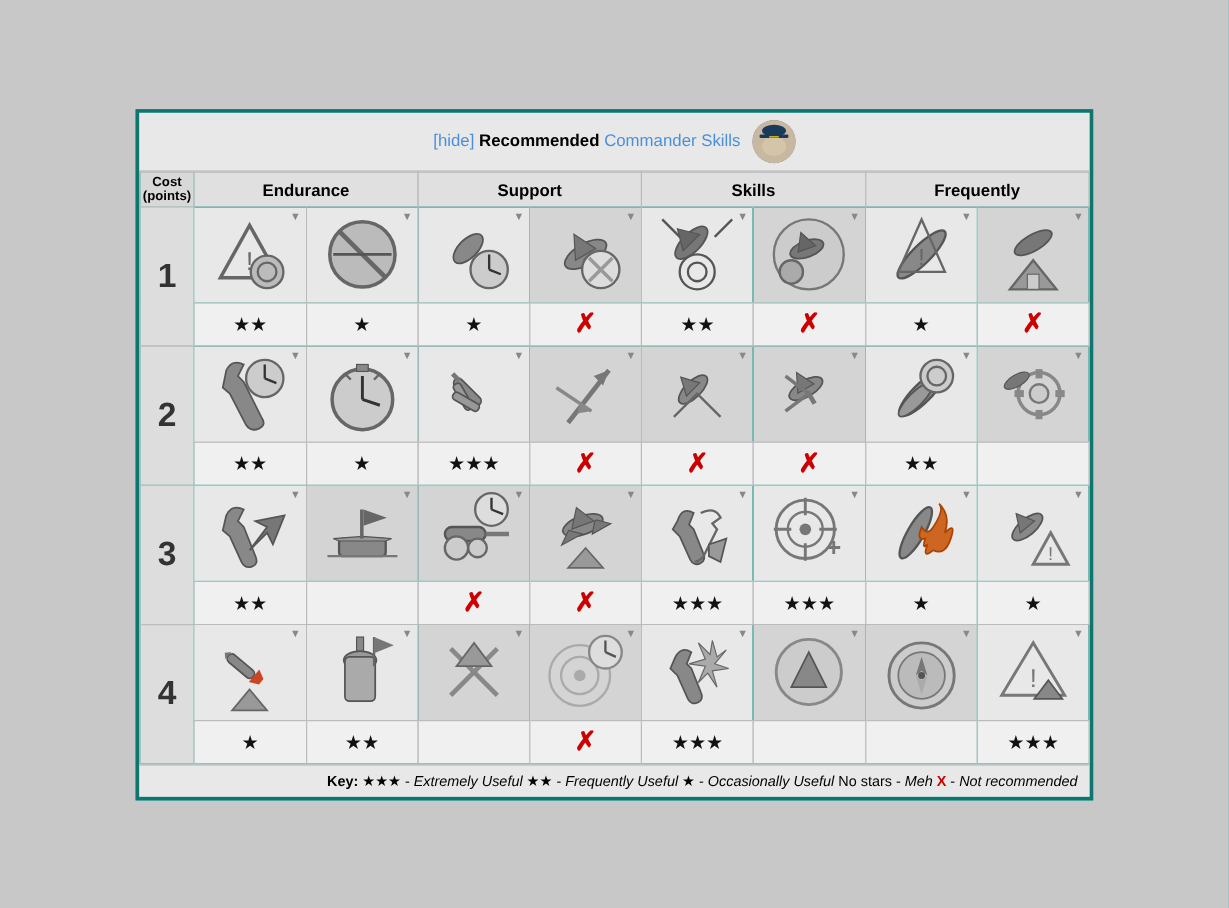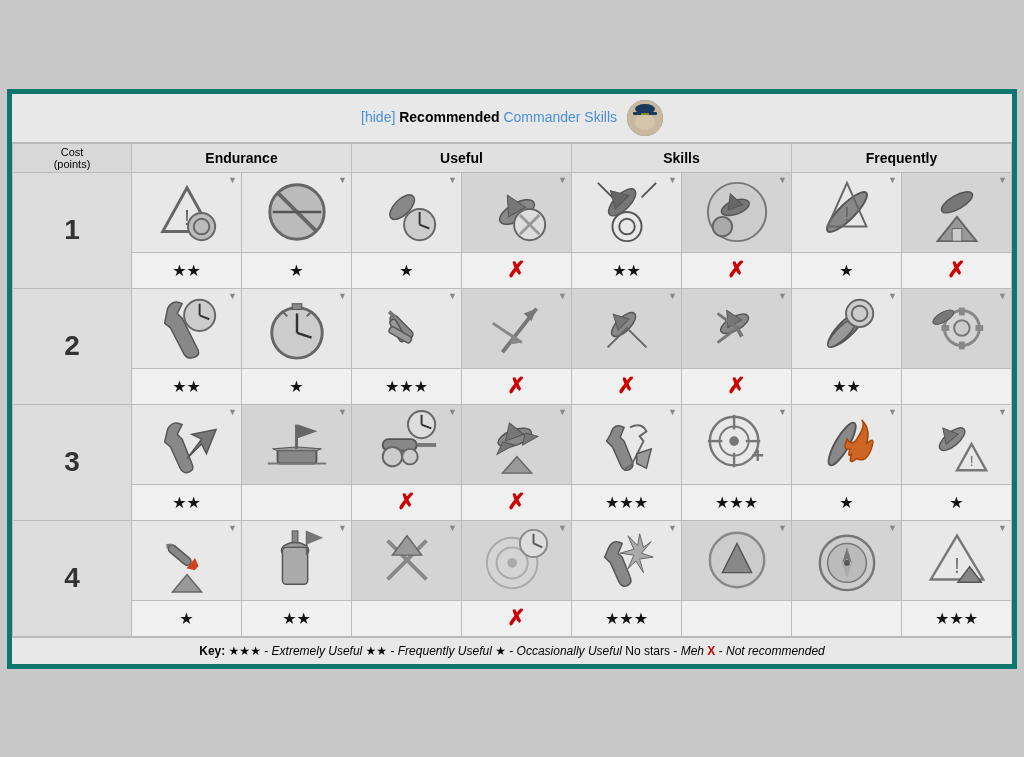--- a/index.html
+++ b/index.html
@@ -8,22 +8,22 @@
       font-family: Arial, sans-serif;
       font-size: 13px;
       display: flex;
       justify-content: center;
       align-items: center;
       min-height: 757px;
       width: 1024px;
     }
     .outer {
       background: #14b8a6;
-      border: 5px solid #0f766e;
-      width: 1010px;
+      border: 3px solid #0f766e;
+      width: 798px;
     }
     .header {
       background: #e8e8e8;
       text-align: center;
       padding: 6px 0;
       border-bottom: 1px solid #bbb;
       font-size: 14px;
     }
     .header .commander-img {
       width: 36px; height: 36px;
@@ -46,21 +46,21 @@
       padding: 2px;
     }
     .col-header {
       font-weight: bold;
       font-size: 14px;
       background: #e0e0e0;
       padding: 8px 0;
     }
     .cost-label {
       font-size: 11px;
-      font-weight: normal;
+      font-weight: bold;
       background: #d8d8d8;
     }
     .cost-num {
       font-size: 28px;
       font-weight: bold;
       color: #333;
       background: #ddd;
     }
 
     .skill-cell {
@@ -90,21 +90,21 @@
     }
 
     .stars { color: #111; font-size: 16px; }
     .red-x { color: #cc0000; font-size: 22px; font-weight: bold; }
 
     .footer {
       background: #e8e8e8;
       border-top: 1px solid #bbb;
       padding: 6px 10px;
       font-size: 12px;
-      text-align: center;
+      text-align: right;
     }
     .footer .red-x-small { color: #cc0000; font-weight: bold; }
     .dim-cell { background: #d4d4d4; }
 
     .group-row td { border-top: 2px solid #aaa; }
   </style>
 </head>
 <body>
 
 <div class="outer">
@@ -122,21 +122,21 @@
         <line x1="14" y1="14" x2="22" y2="14" stroke="gold" stroke-width="1"></line>
       </svg>
     </span>
   </div>
 
   <table class="main-table">
     <thead>
       <tr>
         <th class="cost-label">Cost<br>(points)</th>
         <th class="col-header" colspan="2">Endurance</th>
-        <th class="col-header" colspan="2">Useful</th>
+        <th class="col-header" colspan="2">Support</th>
         <th class="col-header" colspan="2">Skills</th>
         <th class="col-header" colspan="2">Frequently</th>
       </tr>
     </thead>
     <tbody id="table-body">
     <tr>
           <td class="cost-num" rowspan="2">1</td>
           <td class="skill-cell">
       <span class="chevron">▼</span>
       <div class="skill-icon">

